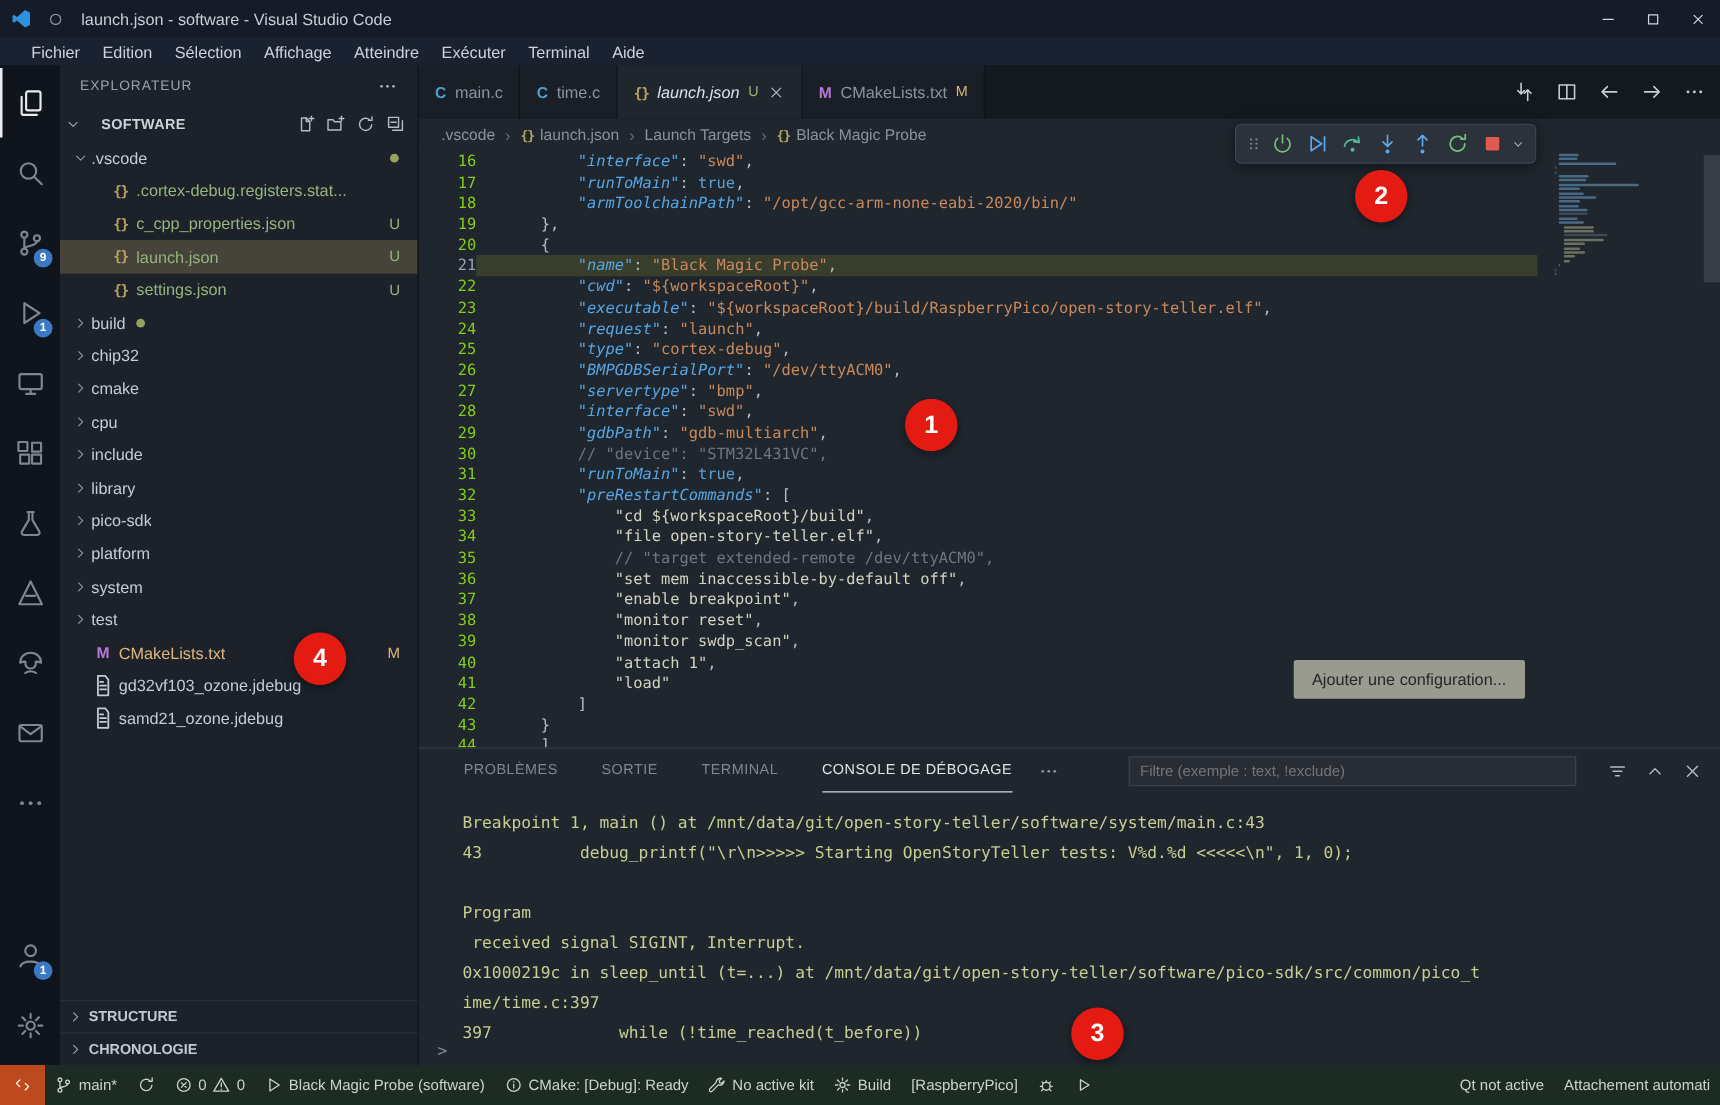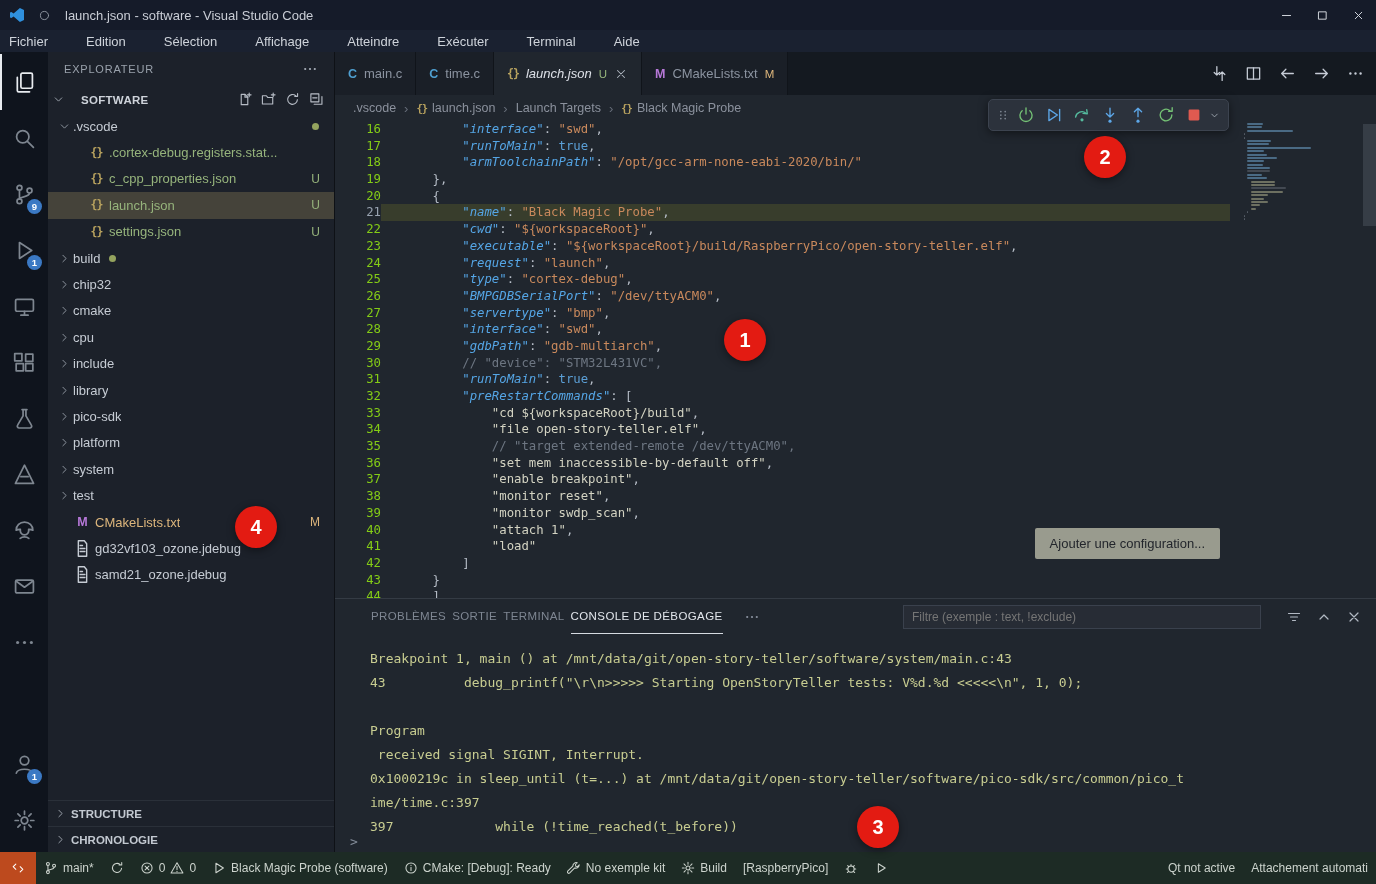--- a/index.html
+++ b/index.html
@@ -11,21 +11,21 @@
   .titlebar{height:30px;background:#151b29;display:flex;align-items:center;flex:none;color:#c9cdd5;}
   .titlebar .logo{margin-left:9px;}
   .titlebar .tcirc{margin-left:13px;color:#8d949e;}
   .titlebar .tcirc svg{width:13px;height:13px;}
   .title-text{margin-left:14px;font-size:13px;color:#c9cdd5;}
   .win-controls{margin-left:auto;display:flex;height:100%;}
   .win-btn{width:36px;display:flex;align-items:center;justify-content:center;color:#d3d7dd;cursor:pointer;}
   .win-btn svg{width:13px;height:13px;}
 
   
-  .menubar{height:22px;background:#1a2130;display:flex;align-items:center;flex:none;font-size:13px;color:#ced3da;padding-left:0;gap:20px;}
+  .menubar{height:22px;background:#1a2130;display:flex;align-items:center;flex:none;font-size:13px;color:#ced3da;padding-left:16px;}
   .menu-item{padding:0 9px;height:100%;display:flex;align-items:center;cursor:pointer;}
 
   .main{flex:1;display:flex;min-height:0;}
 
   
   .activitybar{width:48px;background:#0f141d;display:flex;flex-direction:column;flex:none;padding-top:2px;}
   .ab-item{height:56px;display:flex;align-items:center;justify-content:center;position:relative;color:#7e8690;cursor:pointer;}
   .ab-item.active{color:#e8ebef;box-shadow:inset 2px 0 0 #e8ebef;}
   .ab-item .icon svg{width:23px;height:23px;}
   .ab-badge{position:absolute;bottom:8px;right:6px;background:var(--accent-badge);color:#fff;
@@ -743,21 +743,21 @@
           </div>
           <span class="tb-chev">
             <svg viewBox="0 0 16 16" fill="none" stroke="currentColor" stroke-width="1.2" stroke-linecap="round" stroke-linejoin="round">
               <path d="m4 6 4 4 4-4"></path>
             </svg>
           </span>
         </div>
 
       <div class="panel">
         <div class="panel-header">
-          <div style="display:flex;gap:6px;height:100%" id="panel-tabs">
+          <div style="display:flex;gap:35px;height:100%" id="panel-tabs">
               <span class="panel-tab">PROBLÈMES</span>
               <span class="panel-tab">SORTIE</span>
               <span class="panel-tab">TERMINAL</span>
               <span class="panel-tab active">CONSOLE DE DÉBOGAGE</span>
             </div>
           <span class="icon panel-more" id="panel-more">
               <svg viewBox="0 0 16 16" fill="none" stroke="currentColor" stroke-width="1.2" stroke-linecap="round" stroke-linejoin="round">
                 <circle cx="3.2" cy="8" r="1.1" fill="currentColor" stroke="none"></circle>
                 <circle cx="8" cy="8" r="1.1" fill="currentColor" stroke="none"></circle>
                 <circle cx="12.8" cy="8" r="1.1" fill="currentColor" stroke="none"></circle>
@@ -847,21 +847,21 @@
           </svg>
         </span>
         <span class="st-text">CMake: [Debug]: Ready</span>
       </div>
       <div class="status-item">
         <span class="icon">
           <svg viewBox="0 0 16 16" fill="none" stroke="currentColor" stroke-width="1.2" stroke-linecap="round" stroke-linejoin="round">
             <path d="M14 4.3a3.9 3.9 0 0 1-5.2 3.6l-5.9 5.9a1.5 1.5 0 0 1-2.1-2.1l5.9-5.9A3.9 3.9 0 0 1 11.7 2l-2 2 .3 2 2 .3z"></path>
           </svg>
         </span>
-        <span class="st-text">No exemple kit</span>
+        <span class="st-text">No active kit</span>
       </div>
       <div class="status-item">
         <span class="icon">
           <svg viewBox="0 0 16 16" fill="none" stroke="currentColor" stroke-width="1.2" stroke-linecap="round" stroke-linejoin="round">
             <circle cx="8" cy="8" r="2.3"></circle>
             <path d="M8 1.5v2.2M8 12.3v2.2M1.5 8h2.2M12.3 8h2.2M3.4 3.4l1.6 1.6M11 11l1.6 1.6M12.6 3.4 11 5M5 11l-1.6 1.6"></path>
           </svg>
         </span>
         <span class="st-text">Build</span>
       </div>

